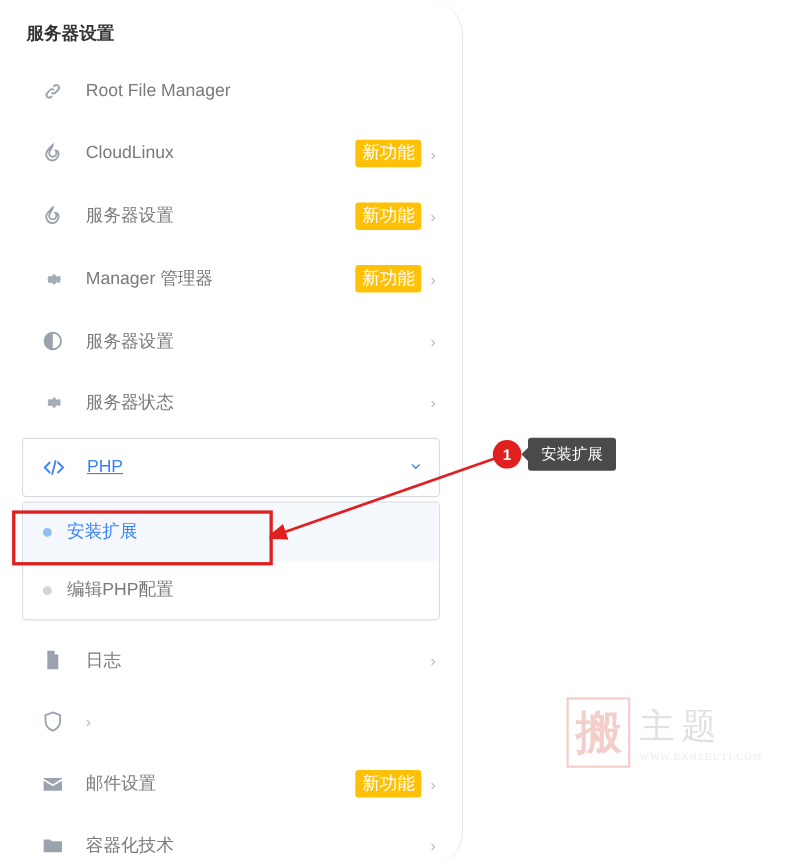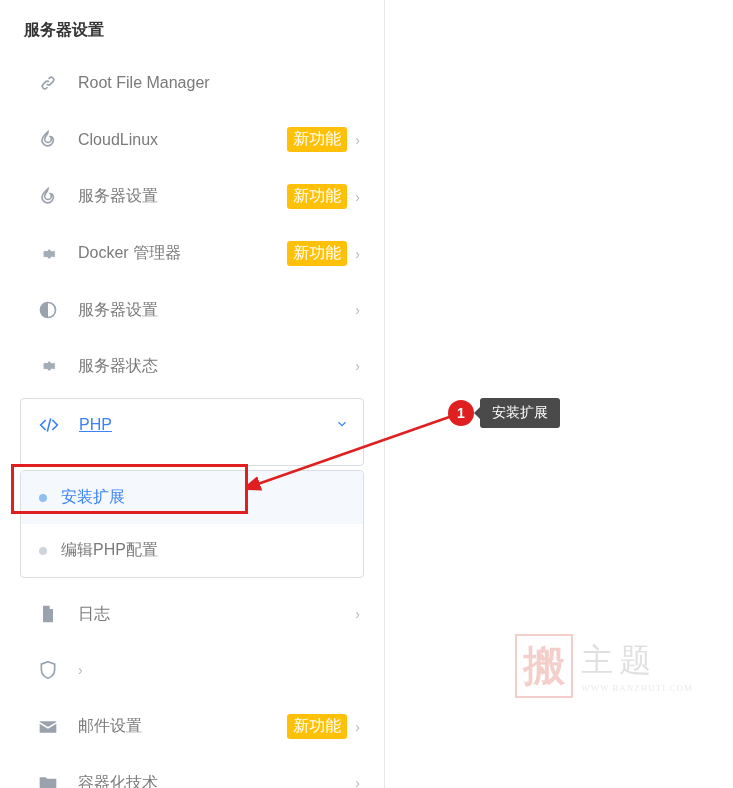--- a/index.html
+++ b/index.html
@@ -5,25 +5,26 @@
 * { box-sizing: border-box; margin: 0; padding: 0; }
 body {
   font-family: -apple-system, BlinkMacSystemFont, "Segoe UI", "Microsoft YaHei", sans-serif;
   background: #fff;
   width: 733px;
   height: 788px;
   position: relative;
   overflow: hidden;
 }
 .sidebar {
-  width: 385px;
+  width: 421px;
   height: 100%;
   background: #fff;
   border-right: 1px solid #e8e8e8;
   padding: 20px 0 0 0;
+  border-radius: 32px;
 }
 .sidebar-title {
   font-size: 16px;
   font-weight: bold;
   color: #333;
   padding: 0 24px 14px 24px;
 }
 .menu-item {
   display: flex;
   align-items: center;
@@ -57,21 +58,21 @@
   font-weight: 500;
 }
 .menu-item .chevron {
   color: #b8b8b8;
   font-size: 14px;
 }
 .menu-item.expanded {
   border: 1px solid #d8dde3;
   border-radius: 4px;
   margin: 4px 20px;
-  padding: 14px 14px 28px 16px;
+  padding: 14px 14px 14px 16px;
 }
 .menu-item.expanded .icon { color: #3b82f6; }
 .menu-item.expanded .label {
   color: #3b82f6;
   text-decoration: underline;
 }
 .menu-item.expanded .chevron-down { color: #3b82f6; }
 .submenu {
   margin: 4px 20px 8px 20px;
   border: 1px solid #d8dde3;
@@ -215,21 +216,21 @@
     <span class="badge">新功能</span>
     <span class="chevron">›</span>
   </div>
 
   <div class="menu-item">
     <span class="icon">
         <svg class="ic" viewBox="0 0 24 24" fill="currentColor">
           <path d="M12 8a4 4 0 1 0 0 8 4 4 0 0 0 0-8zm9 4l-1-1 .5-2-2-1-1 1-2-.5-1-2h-2l-1 2-2 .5-1-1-2 1 .5 2-1 1 1 1-.5 2 2 1 1-1 2 .5 1 2h2l1-2 2-.5 1 1 2-1-.5-2 1-1z" opacity="0.9"></path>
         </svg>
       </span>
-    <span class="label">Docker 管理器</span>
+    <span class="label">Manager 管理器</span>
     <span class="badge">新功能</span>
     <span class="chevron">›</span>
   </div>
 
   <div class="menu-item">
     <span class="icon">
         <svg class="ic" viewBox="0 0 24 24" fill="currentColor">
           <circle cx="12" cy="12" r="9" fill="none" stroke="currentColor" stroke-width="2"></circle>
           <path d="M12 3a9 9 0 0 0 0 18V3z"></path>
         </svg>

